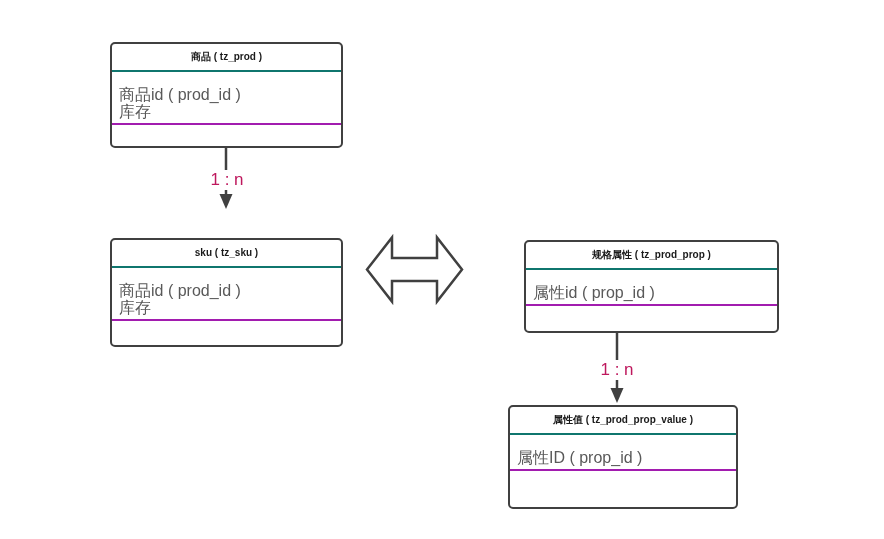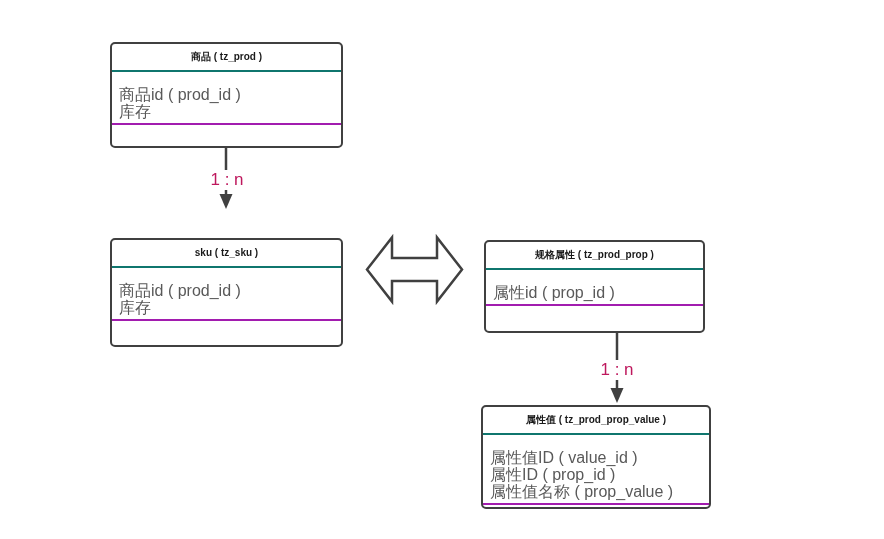--- a/index.html
+++ b/index.html
@@ -90,34 +90,32 @@
 
   <div class="entity" style="left:110px; top:210px; width:233px; height:109px;margin-top:28px;">
     <div class="entity-title">sku ( tz_sku )</div>
     <div class="entity-fields">
       <div>商品id ( prod_id )</div>
       <div>库存</div>
     </div>
     <div class="entity-footer"></div>
   </div>
 
-  <div class="entity" style="left:484px; top:240px; width:221px; height:93px;">
+  <div class="entity" style="left:524px; top:240px; width:255px; height:93px;">
     <div class="entity-title">规格属性 ( tz_prod_prop )</div>
     <div class="entity-fields">
       <div>属性id ( prop_id )</div>
     </div>
     <div class="entity-footer"></div>
   </div>
 
-  <div class="entity" style="left:481px; top:405px; width:230px; height:104px;">
+  <div class="entity" style="left:508px; top:405px; width:230px; height:104px;">
     <div class="entity-title">属性值 ( tz_prod_prop_value )</div>
     <div class="entity-fields">
-      <div>属性值ID ( value_id )</div>
       <div>属性ID ( prop_id )</div>
-      <div>属性值名称 ( prop_value )</div>
     </div>
     <div class="entity-footer"></div>
   </div>
 
   <span class="rel-label" style="left:227px; top:180px;">1 : n</span>
   <span class="rel-label" style="left:617px; top:370px;">1 : n</span>
 
 </div>
 
 </body></html>

